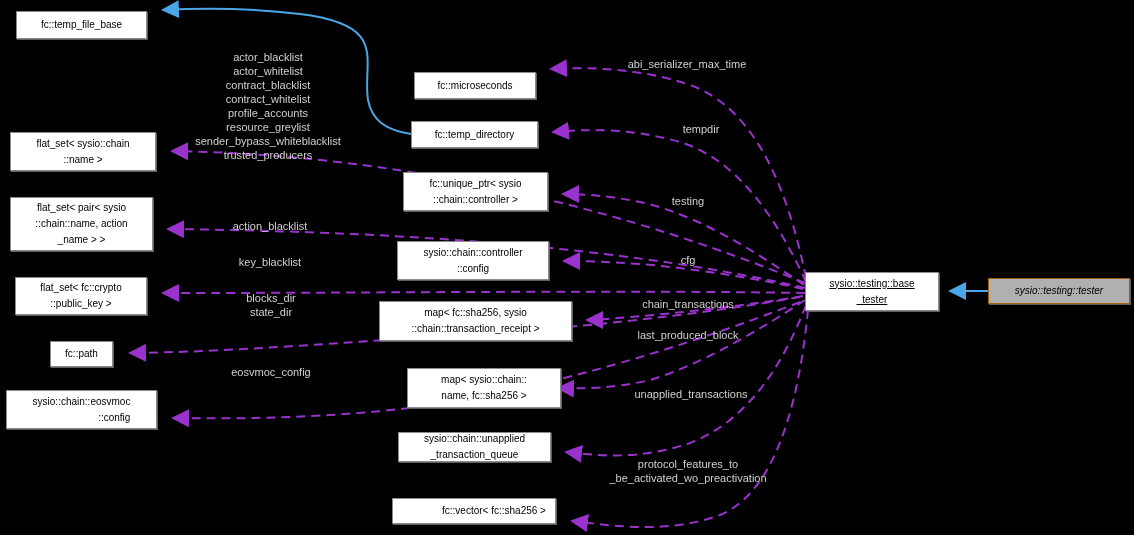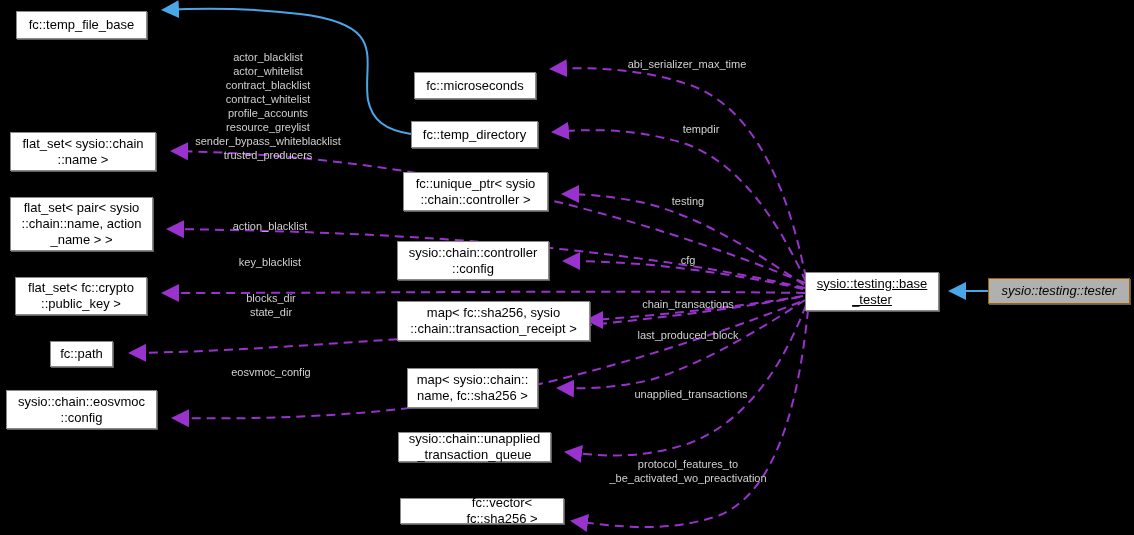--- a/index.html
+++ b/index.html
@@ -26,21 +26,21 @@
   .node {
     position: absolute;
     box-sizing: border-box;
     border: 1px solid #8a8a8a;
     background: #ffffff;
     color: #000000;
     display: flex;
     align-items: center;
     justify-content: center;
     text-align: center;
-    font-size: 13px;
+    font-size: 10px;
     line-height: 16px;
     white-space: pre-line;
     box-shadow: 1px 1px 0 0 #606060;
   }
   .node.current {
     background: #b0b0b0;
     border: 1px solid #a16207;
     font-style: italic;
   }
   .edge-label {
@@ -93,35 +93,35 @@
 
   <div class="node" style="left:16px;top:11px;width:131px;height:28px;"><span>fc::temp_file_base</span></div>
   <div class="node" style="left:10px;top:132px;width:146px;height:39px;"><span>flat_set&lt; sysio::chain
 ::name &gt;</span></div>
   <div class="node" style="left:10px;top:197px;width:143px;height:54px;"><span>flat_set&lt; pair&lt; sysio
 ::chain::name, action
 _name &gt; &gt;</span></div>
   <div class="node" style="left:15px;top:277px;width:132px;height:38px;"><span>flat_set&lt; fc::crypto
 ::public_key &gt;</span></div>
   <div class="node" style="left:50px;top:341px;width:63px;height:26px;"><span>fc::path</span></div>
-  <div class="node" style="left:6px;top:390px;width:151px;height:39px;"><span>sysio::chain::eosvmoc
+  <div class="node" style="left:6px;top:390px;width:151px;height:39px;text-align:right;"><span>sysio::chain::eosvmoc
 ::config</span></div>
   <div class="node" style="left:414px;top:72px;width:122px;height:27px;"><span>fc::microseconds</span></div>
   <div class="node" style="left:411px;top:121px;width:127px;height:27px;"><span>fc::temp_directory</span></div>
   <div class="node" style="left:403px;top:172px;width:145px;height:39px;"><span>fc::unique_ptr&lt; sysio
 ::chain::controller &gt;</span></div>
   <div class="node" style="left:397px;top:241px;width:152px;height:39px;"><span>sysio::chain::controller
 ::config</span></div>
-  <div class="node" style="left:379px;top:301px;width:193px;height:40px;margin-left:18px;"><span>map&lt; fc::sha256, sysio
+  <div class="node" style="left:379px;top:301px;width:193px;height:40px;"><span>map&lt; fc::sha256, sysio
 ::chain::transaction_receipt &gt;</span></div>
-  <div class="node" style="left:407px;top:368px;width:131px;height:40px;"><span>map&lt; sysio::chain::
+  <div class="node" style="left:407px;top:368px;width:154px;height:40px;"><span>map&lt; sysio::chain::
 name, fc::sha256 &gt;</span></div>
   <div class="node" style="left:398px;top:432px;width:153px;height:30px;"><span>sysio::chain::unapplied
 _transaction_queue</span></div>
-  <div class="node" style="left:400px;top:498px;width:164px;height:26px;padding-left:40px;"><span>fc::vector&lt; fc::sha256 &gt;</span></div>
+  <div class="node" style="left:392px;top:498px;width:164px;height:26px;padding-left:40px;"><span>fc::vector&lt; fc::sha256 &gt;</span></div>
   <div class="node" style="left:805px;top:272px;width:134px;height:39px;text-decoration:underline;"><span>sysio::testing::base
 _tester</span></div>
   <div class="node current" style="left:988px;top:278px;width:142px;height:26px;"><span>sysio::testing::tester</span></div>
 
   <div class="edge-label" style="left:268px;top:50px;">actor_blacklist
 actor_whitelist
 contract_blacklist
 contract_whitelist
 profile_accounts
 resource_greylist

